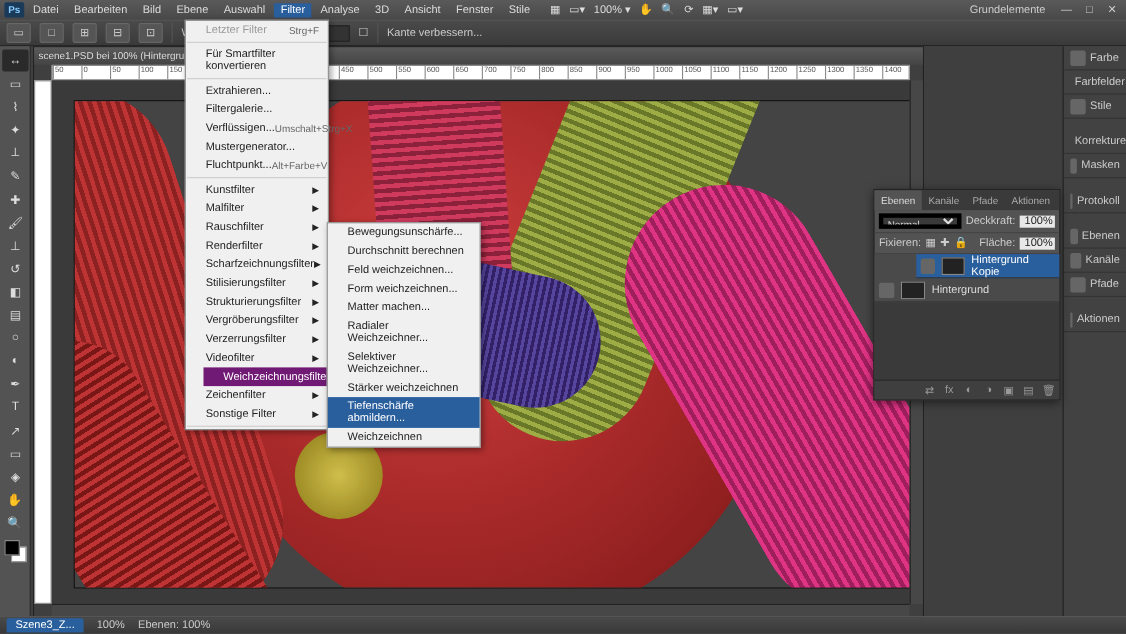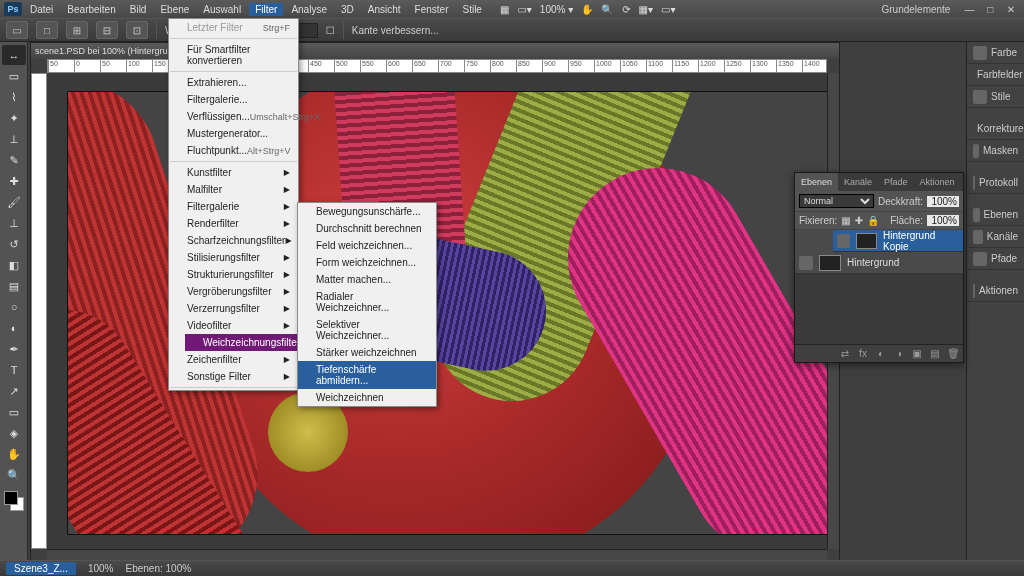--- a/index.html
+++ b/index.html
@@ -50,21 +50,21 @@
 .panel-dock { position:absolute; right:0; top:0; width:58px; height:100%; background:#424242; border-left:1px solid #222; }
 .panel-dock .dock-item { height:22px; display:flex; align-items:center; gap:4px; padding:0 6px; color:#ccc; border-bottom:1px solid #333; cursor:pointer; }
 .panel-dock .dock-item .di-ico { width:14px; height:14px; background:#666; border-radius:2px; }
 .panel-dock .sp { height:10px; }
 
 .layers-panel { position:absolute; right:60px; top:130px; width:170px; background:#535353; border:1px solid #1a1a1a; box-shadow:0 2px 8px rgba(0,0,0,.5); }
 .lp-tabs { height:18px; background:#3a3a3a; display:flex; align-items:stretch; }
 .lp-tab { padding:2px 6px; color:#aaa; font-size:9px; display:flex; align-items:center; }
 .lp-tab.active { background:#535353; color:#ddd; }
 .lp-row { display:flex; align-items:center; gap:4px; padding:3px 4px; color:#ccc; font-size:9px; border-bottom:1px solid #444; }
-.lp-row select, .lp-row input { background:#3a3a3a; border:1px solid #000000; color:#ddd; font-size:9px; height:14px; }
+.lp-row select, .lp-row input { background:#3a3a3a; border:4px solid #000000; color:#ddd; font-size:9px; height:14px; }
 .lp-row .pct { width:32px; text-align:right; background:#e8e8e8; color:#222; padding:0 2px; }
 .layer-list { background:#4a4a4a; }
 .layer-item { height:22px; display:flex; align-items:center; gap:6px; padding:0 4px; border-bottom:1px solid #333; color:#ddd; font-size:9px; cursor:pointer; }
 .layer-item.sel { background:#2a5f9e; color:#fff;margin-left:38px; }
 .layer-item .eye { width:14px; height:14px; background:#666; border-radius:2px; }
 .layer-item .thumb { width:22px; height:16px; background:#222; border:1px solid #888; }
 .lp-foot { height:18px; background:#3f3f3f; border-top:1px solid #222; display:flex; align-items:center; justify-content:flex-end; gap:6px; padding:0 4px; color:#999; }
 .lp-foot span { width:12px; text-align:center; cursor:pointer; }
 
 .statusbar { position:absolute; left:0; right:0; bottom:0; height:16px; background:linear-gradient(#4a4a4a,#383838); border-top:1px solid #555; display:flex; align-items:center; color:#ccc; font-size:9px; padding:0 6px; gap:12px; }
@@ -319,33 +319,33 @@
     </div>
     <div class="di">
       <span>Verflüssigen...</span>
       <span class="shortcut">Umschalt+Strg+X</span>
     </div>
     <div class="di">
       <span>Mustergenerator...</span>
     </div>
     <div class="di">
       <span>Fluchtpunkt...</span>
-      <span class="shortcut">Alt+Strg+V</span>
+      <span class="shortcut">Alt+Farbe+V</span>
     </div>
     <hr>
     <div class="di">
       <span>Kunstfilter</span>
       <span class="arrow">▶</span>
     </div>
     <div class="di">
       <span>Malfilter</span>
       <span class="arrow">▶</span>
     </div>
     <div class="di">
-      <span>Filtergalerie</span>
+      <span>Rauschfilter</span>
       <span class="arrow">▶</span>
     </div>
     <div class="di">
       <span>Renderfilter</span>
       <span class="arrow">▶</span>
     </div>
     <div class="di">
       <span>Scharfzeichnungsfilter</span>
       <span class="arrow">▶</span>
     </div>

